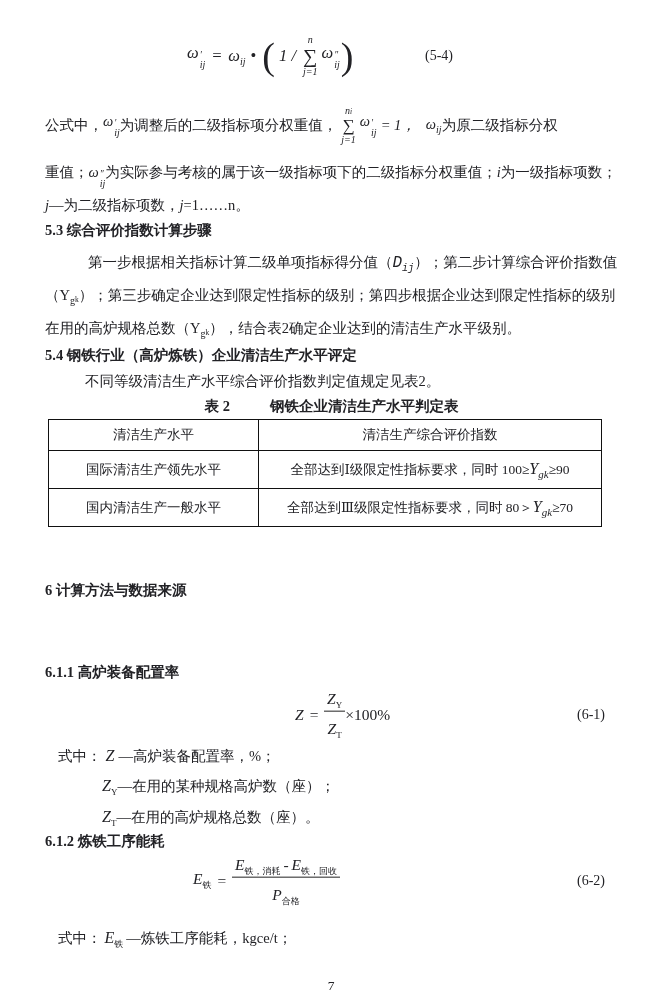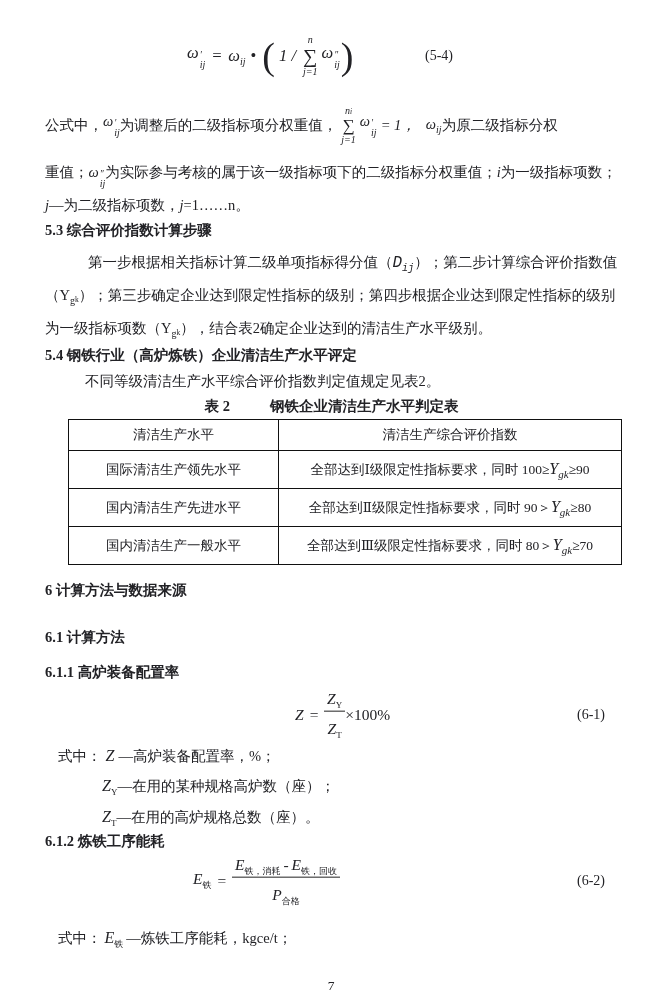--- a/index.html
+++ b/index.html
@@ -23,21 +23,21 @@
   .sumstack .top,.sumstack .bot{font-size:10px;font-style:italic;}
   .sumstack .sym{font-size:20px;font-style:normal;padding:1px 0;}
   .bigp{font-size:38px;font-weight:400;line-height:0;font-style:normal;margin:0 1px;}
   .frac{display:inline-flex;flex-direction:column;align-items:center;line-height:1.15;margin:0 0;}
   .frac .num{border-bottom:1.5px solid #222;padding:0 3px 1px;}
   .frac .den{padding-top:8px;}
   .csub{font-size:9px;vertical-align:-4px;font-style:normal;}
   
   .tcaption{position:absolute;left:55px;top:397px;width:553px;display:flex;
             justify-content:center;gap:40px;font-size:14.5px;font-weight:700;}
-  table.t2{position:absolute;left:68px;top:419px;width:553px;border-collapse:collapse;table-layout:fixed;border-radius:25px;}
+  table.t2{position:absolute;left:48px;top:419px;width:553px;border-collapse:collapse;table-layout:fixed;border-radius:25px;}
   table.t2 td{border:1px solid #111;text-align:center;vertical-align:middle;
               font-size:13.5px;padding:0;}
   table.t2 tr.hdr td{height:30px;}
   table.t2 tr.data td{height:37px;}
   .ygk{font-style:italic;font-size:16px;}
   .ygk .gs{font-size:11px;vertical-align:-4px;}
   .pnum{position:absolute;left:0;top:978px;width:662px;text-align:center;font-size:13.5px;}
 </style>
 </head>
 <body>
@@ -105,21 +105,21 @@
 
   <div class="line bold" style="top:221px;">5.3 综合评价指数计算步骤</div>
 
   <div class="line indent" style="top:253px;">
     <span>第一步根据相关指标计算二级单项指标得分值（</span><span class="mi" style="font-size:16px;font-family:Liberation Mono, monospace;"><span>D</span><span class="vsub">ij</span></span><span>）；第二步计算综合评价指数值</span>
   </div>
   <div class="line" style="top:286px;">
     <span>（</span><span><span>Y</span><span class="vsub">g</span><span class="vsub2">k</span></span><span>）；第三步确定企业达到限定性指标的级别；第四步根据企业达到限定性指标的级别</span>
   </div>
   <div class="line" style="top:319px;">
-    <span>为一级指标项数（</span><span><span>Y</span><span class="vsub">g</span><span class="vsub2">k</span></span><span>），结合表2确定企业达到的清洁生产水平级别。</span>
+    <span>在用的高炉规格总数（</span><span><span>Y</span><span class="vsub">g</span><span class="vsub2">k</span></span><span>），结合表2确定企业达到的清洁生产水平级别。</span>
   </div>
 
   <div class="line bold" style="top:346px;">5.4 钢铁行业（高炉炼铁）企业清洁生产水平评定</div>
   <div class="line" style="top:372px;padding-left:40px;">不同等级清洁生产水平综合评价指数判定值规定见表2。</div>
 
   <div class="tcaption">
     <span>表 2</span>
     <span>钢铁企业清洁生产水平判定表</span>
   </div>
 
@@ -131,32 +131,27 @@
     <tbody>
         <tr class="hdr">
       <td>清洁生产水平</td>
       <td>清洁生产综合评价指数</td>
     </tr>
     <tr class="data">
       <td>国际清洁生产领先水平</td>
       <td><span>全部达到Ⅰ级限定性指标要求，同时 100≥</span><span class="ygk"><span>Y</span><span class="gs">gk</span></span><span>≥90</span></td>
     </tr>
     <tr class="data">
-      <td>国内清洁生产先进水平</td>
-      <td><span>全部达到Ⅱ级限定性指标要求，同时 90＞</span><span class="ygk"><span>Y</span><span class="gs">gk</span></span><span>≥80</span></td>
-    </tr>
-    <tr class="data">
       <td>国内清洁生产一般水平</td>
       <td><span>全部达到Ⅲ级限定性指标要求，同时 80＞</span><span class="ygk"><span>Y</span><span class="gs">gk</span></span><span>≥70</span></td>
     </tr>
   </tbody>
     </table>
 
   <div class="line bold" style="top:581px;">6 计算方法与数据来源</div>
-  <div class="line bold" style="top:628px;">6.1 计算方法</div>
   <div class="line bold" style="top:663px;">6.1.1 高炉装备配置率</div>
 
   <div class="fblock" style="top:690px;height:50px;">
     <div class="math mi" style="left:295px;font-size:15.5px;">
       <span>Z</span>
       <span style="margin:0 5px;">=</span>
       <span class="frac">
         <span class="num"><span>Z</span><span class="csub mi">Y</span></span>
         <span class="den"><span>Z</span><span class="csub mi">T</span></span>
       </span>

